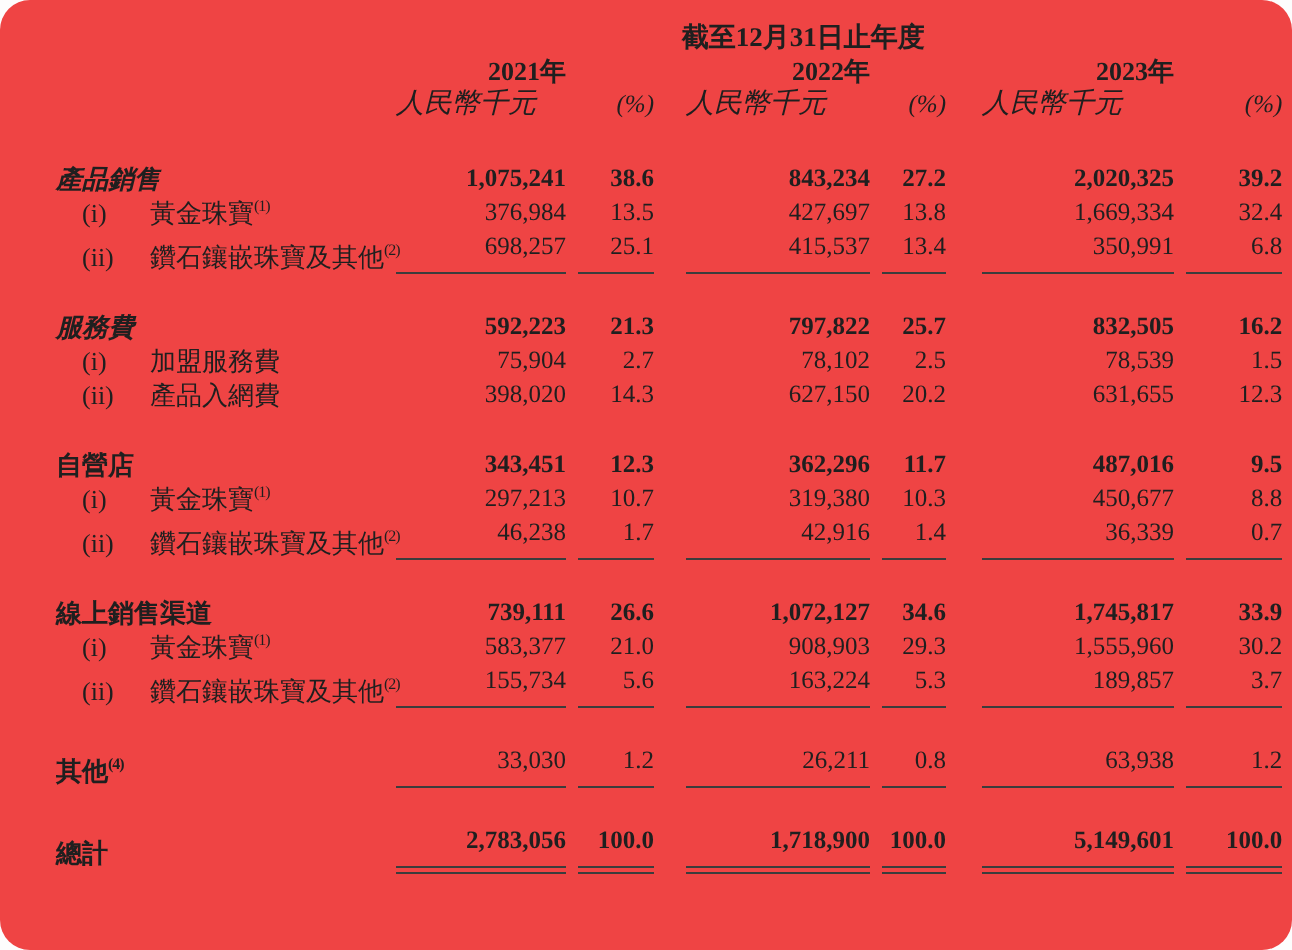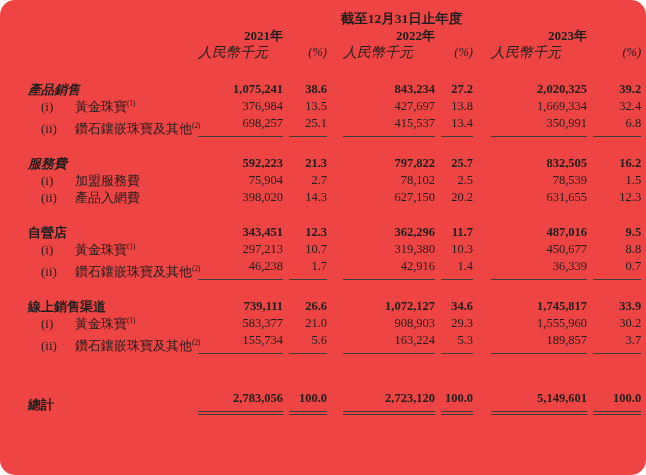--- a/index.html
+++ b/index.html
@@ -284,30 +284,44 @@
           <td></td>
           <td class="val">5.3</td>
           <td></td>
           <td class="val">189,857</td>
           <td></td>
           <td class="val">3.7</td>
         </tr>
         <tr class="spacer">
           <td colspan="12"></td>
         </tr>
+        <tr class="b r1">
+          <td class="lbl"><span>其他</span><sup>(4)</sup></td>
+          <td class="val">33,030</td>
+          <td></td>
+          <td class="val">1.2</td>
+          <td></td>
+          <td class="val">26,211</td>
+          <td></td>
+          <td class="val">0.8</td>
+          <td></td>
+          <td class="val">63,938</td>
+          <td></td>
+          <td class="val">1.2</td>
+        </tr>
         <tr class="spacer">
           <td colspan="12"></td>
         </tr>
         <tr class="b bv r2">
           <td class="lbl"><span>總計</span></td>
           <td class="val">2,783,056</td>
           <td></td>
           <td class="val">100.0</td>
           <td></td>
-          <td class="val">2,723,120</td>
+          <td class="val">1,718,900</td>
           <td></td>
           <td class="val">100.0</td>
           <td></td>
           <td class="val">5,149,601</td>
           <td></td>
           <td class="val">100.0</td>
         </tr>
       </tbody>
   </table>
 </div>

